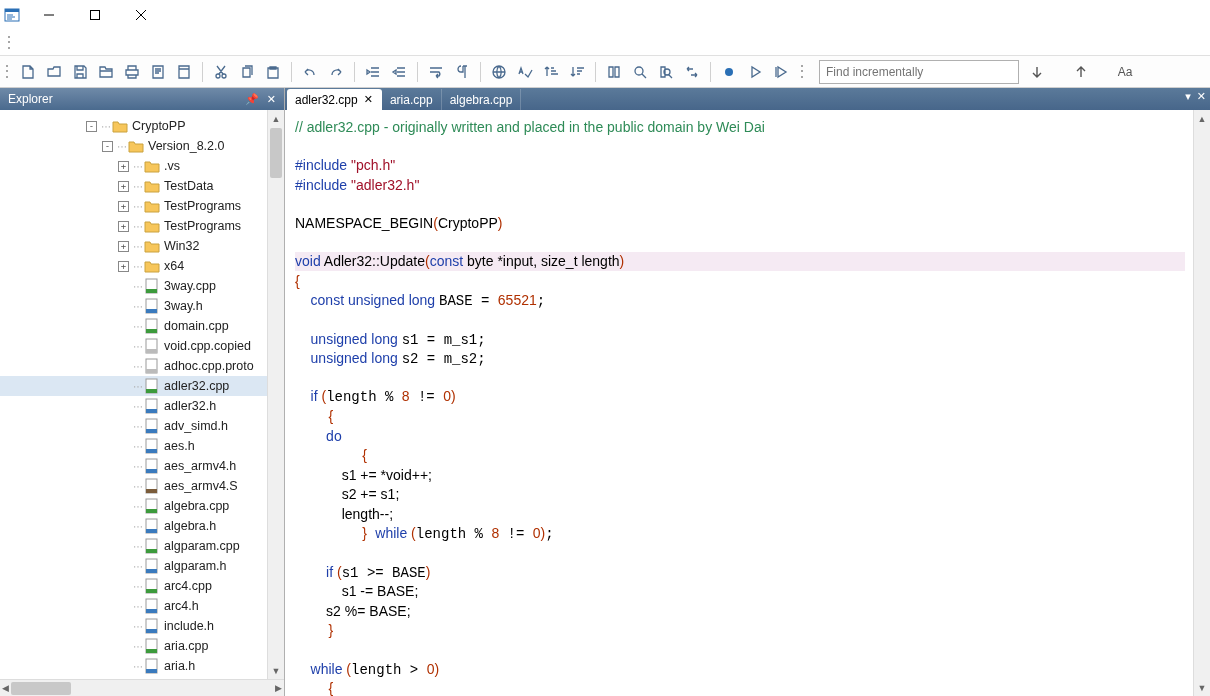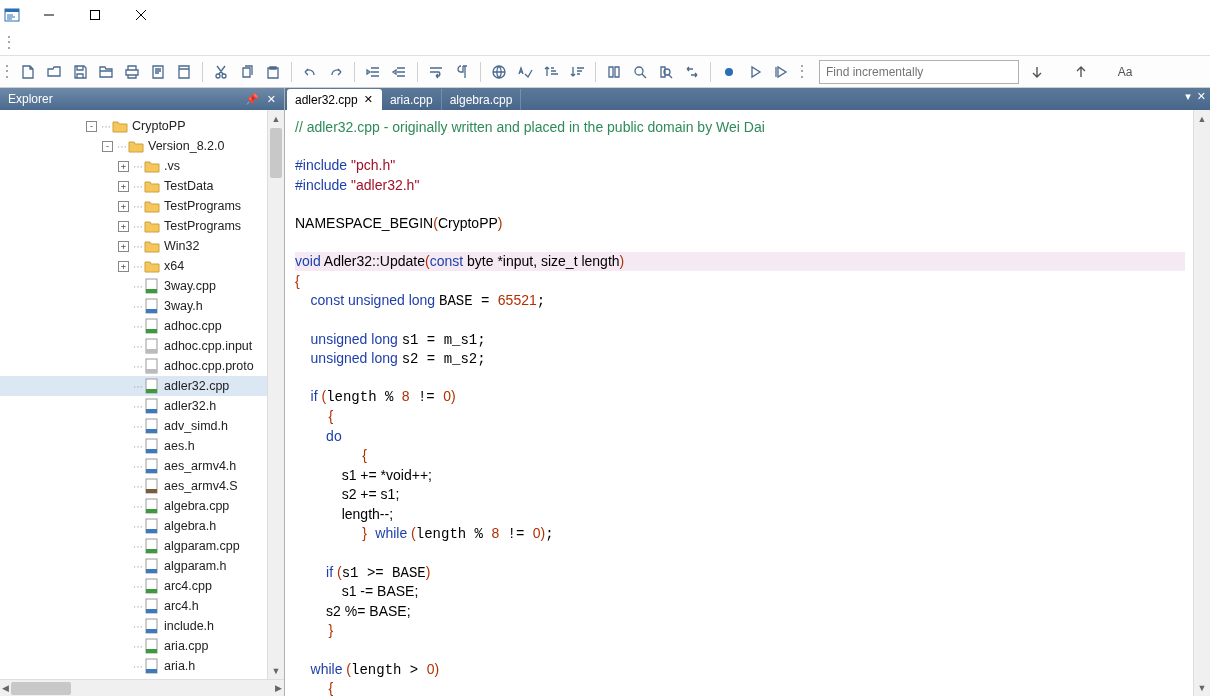--- a/index.html
+++ b/index.html
@@ -384,30 +384,30 @@
             </svg>
             <span>3way.h</span>
           </div>
           <div class="tree-row" style="padding-left: 118px;">
             <span class="exp blank"></span>
             <span class="dots">⋯</span>
             <svg viewBox="0 0 16 16" class="file-ico">
               <rect x="2" y="1" width="11" height="14" fill="#fff" stroke="#999"></rect>
               <rect x="2" y="11" width="11" height="4" fill="#3c9a3c"></rect>
             </svg>
-            <span>adhoc.cpp</span>
+            <span>domain.cpp</span>
           </div>
           <div class="tree-row" style="padding-left: 118px;">
             <span class="exp blank"></span>
             <span class="dots">⋯</span>
             <svg viewBox="0 0 16 16" class="file-ico">
               <rect x="2" y="1" width="11" height="14" fill="#fff" stroke="#999"></rect>
               <rect x="2" y="11" width="11" height="4" fill="#bbb"></rect>
             </svg>
-            <span>adhoc.cpp.input</span>
+            <span>void.cpp.copied</span>
           </div>
           <div class="tree-row" style="padding-left: 118px;">
             <span class="exp blank"></span>
             <span class="dots">⋯</span>
             <svg viewBox="0 0 16 16" class="file-ico">
               <rect x="2" y="1" width="11" height="14" fill="#fff" stroke="#999"></rect>
               <rect x="2" y="11" width="11" height="4" fill="#bbb"></rect>
             </svg>
             <span>adhoc.cpp.proto</span>
           </div>

